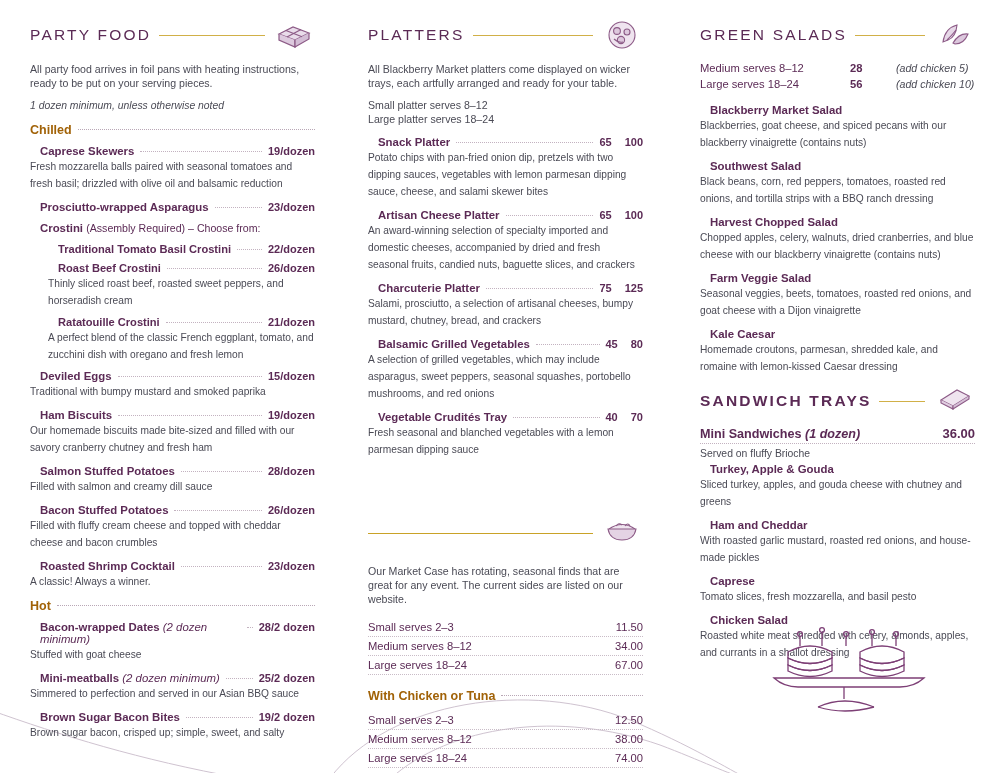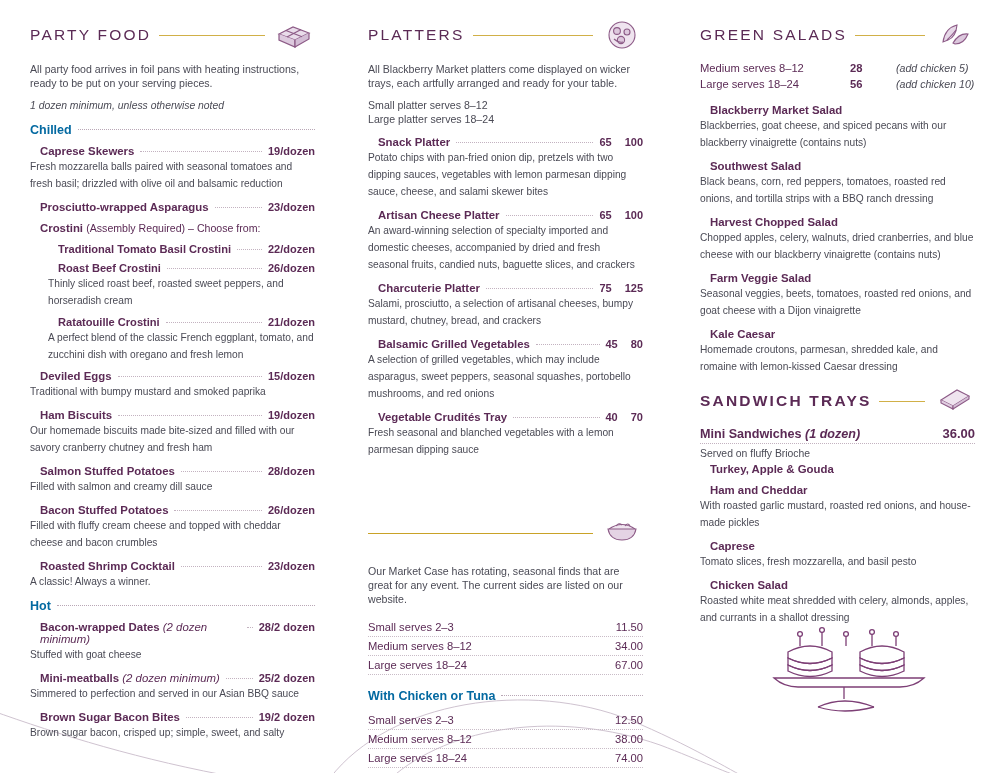--- a/index.html
+++ b/index.html
@@ -75,21 +75,21 @@
   
   .subhead {
     display: flex;
     align-items: center;
     gap: 6px;
     margin: 6px 0 8px 0;
   }
   .subhead span {
     font-size: 12.5px;
     font-weight: bold;
-    color: #0369a1;
+    color: #a16207;
     white-space: nowrap;
   }
   .subhead .line {
     flex: 1 1 auto;
     border-bottom: 1px dotted #b9a7b6;
     height: 1px;
     margin-bottom: 3px;
   }
 
   
@@ -590,20 +590,21 @@
       <span class="nm">
         <span>Mini Sandwiches</span>
         <span class="ital">(1 dozen)</span>
       </span>
       <span class="pr">36.00</span>
     </div>
     <div class="served">Served on fluffy Brioche</div>
 
     <div class="item">
       <div class="item-name">Turkey, Apple &amp; Gouda</div>
+      <div class="item-desc">Sliced turkey, apples, and gouda cheese with chutney and greens</div>
     </div>
     <div class="item">
       <div class="item-name">Ham and Cheddar</div>
       <div class="item-desc">With roasted garlic mustard, roasted red onions, and house-made pickles</div>
     </div>
     <div class="item">
       <div class="item-name">Caprese</div>
       <div class="item-desc">Tomato slices, fresh mozzarella, and basil pesto</div>
     </div>
     <div class="item">

